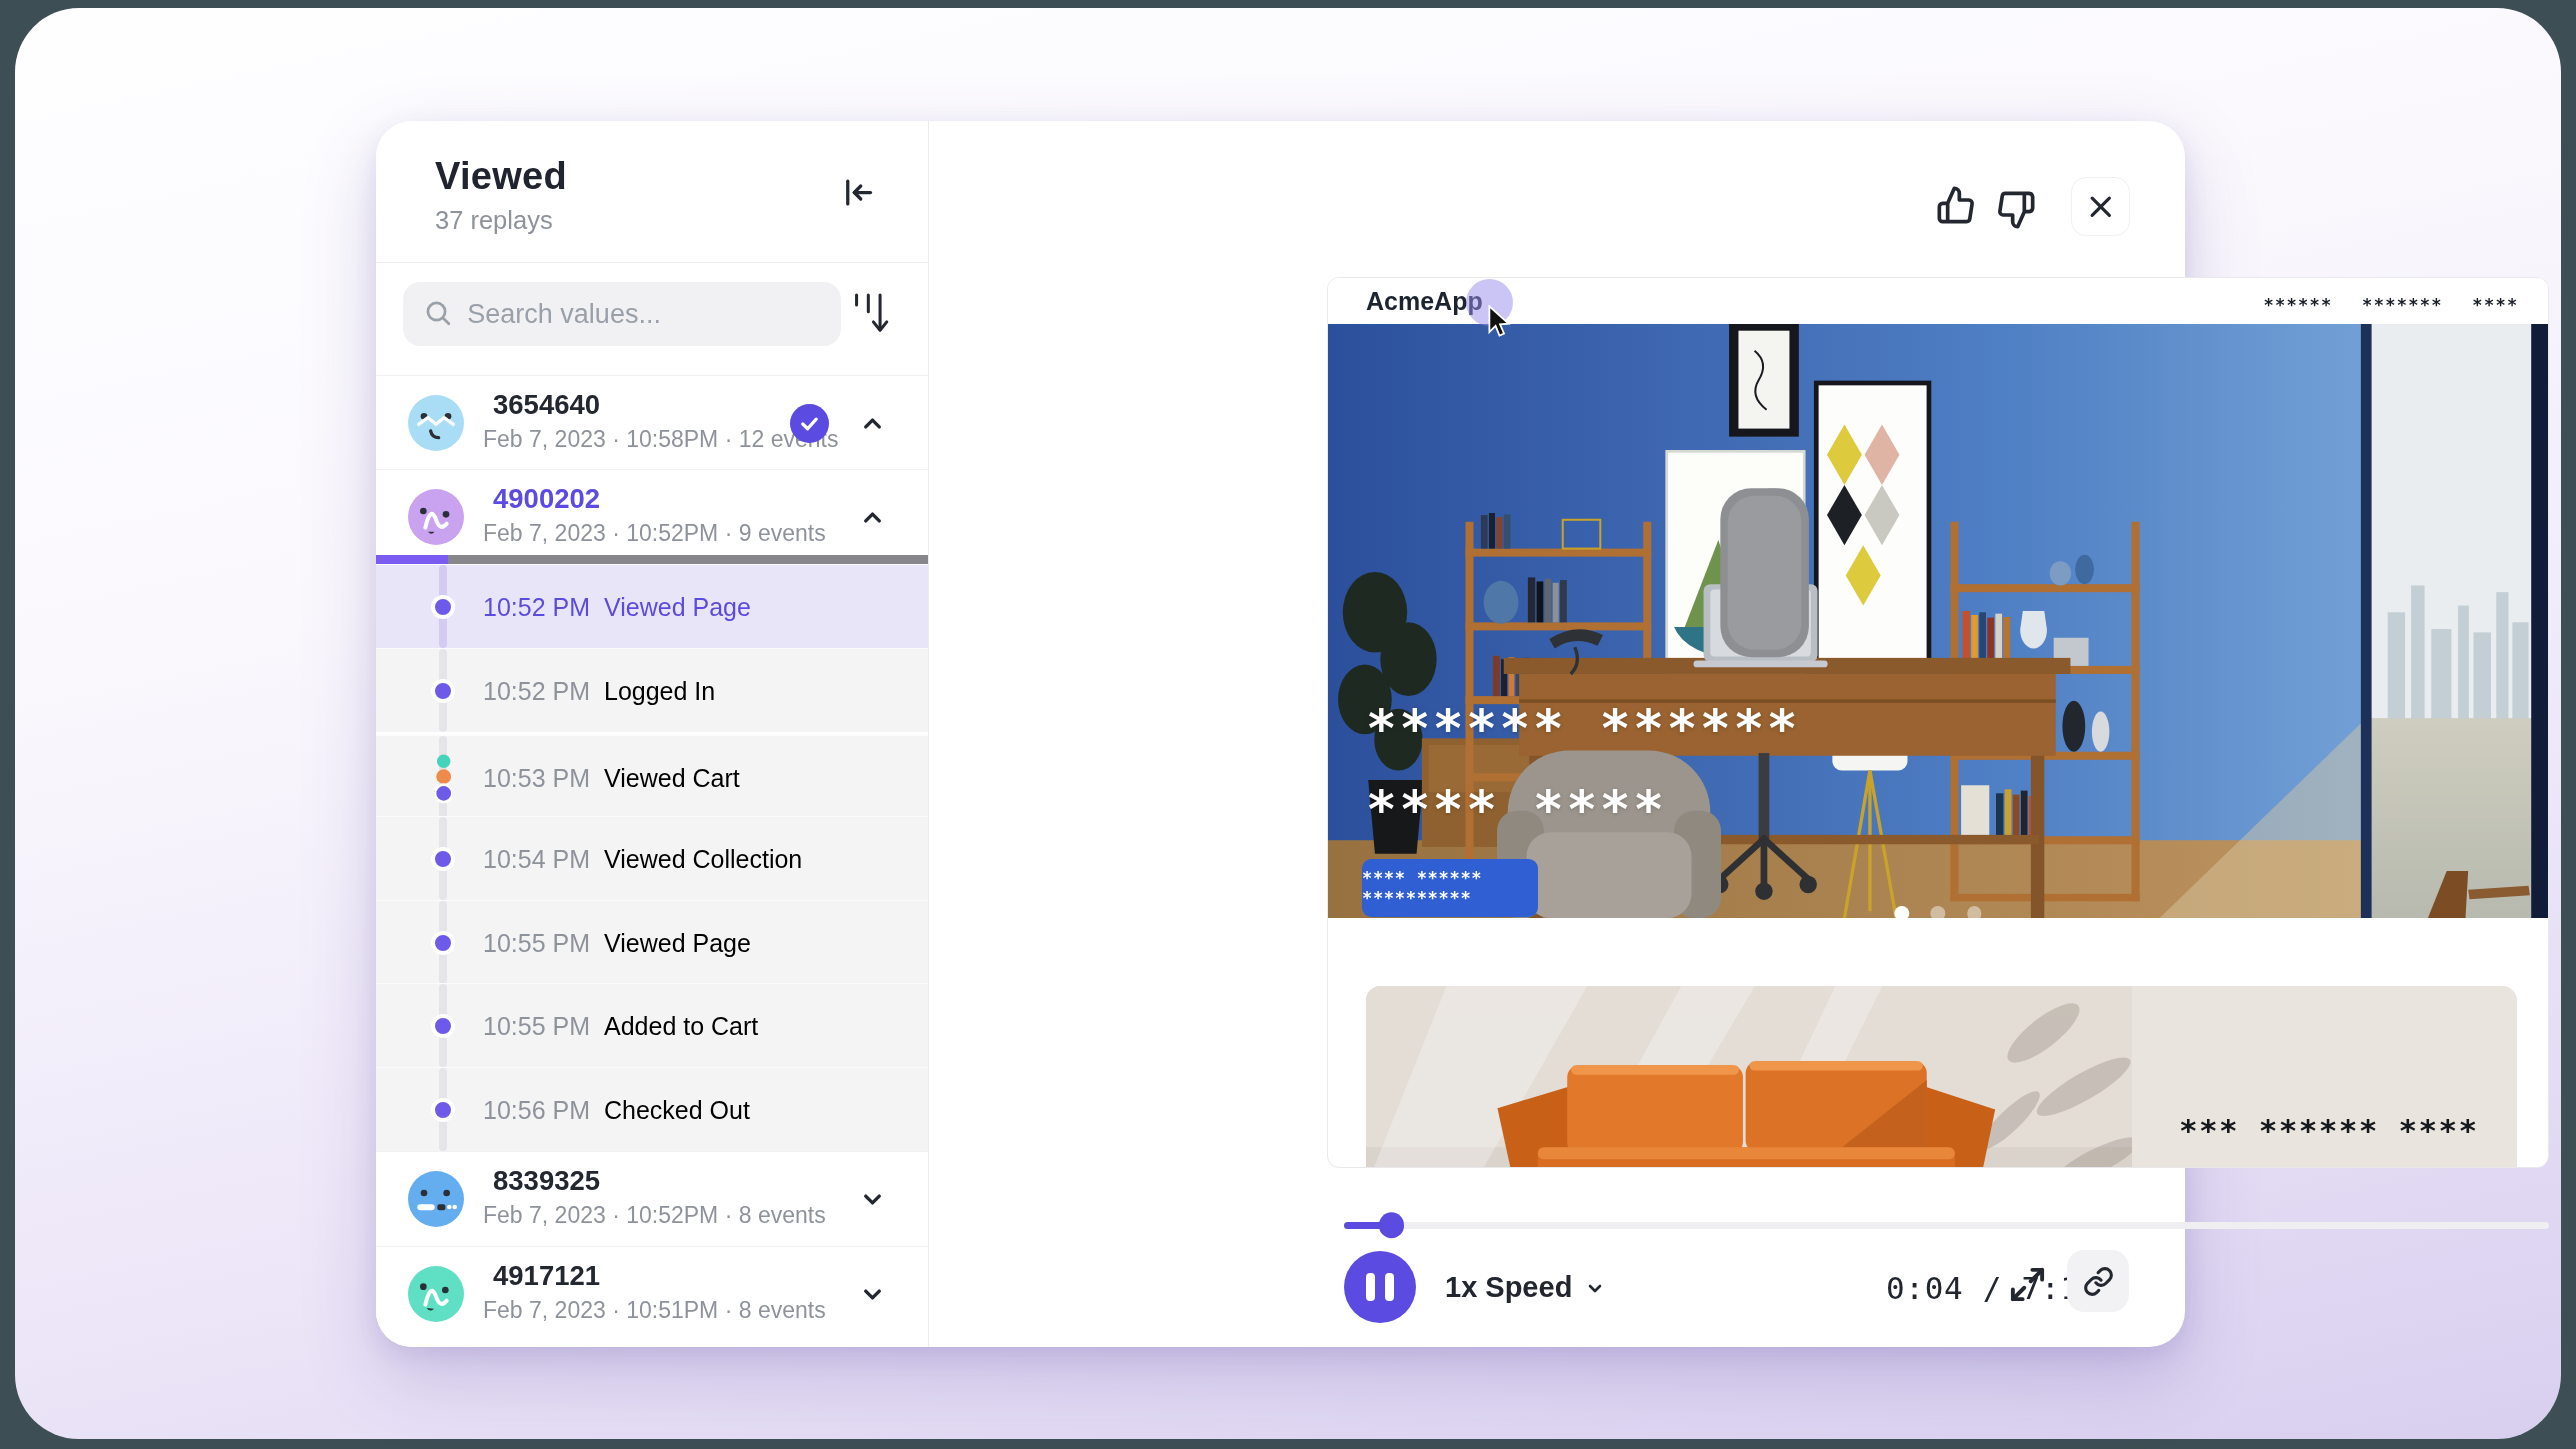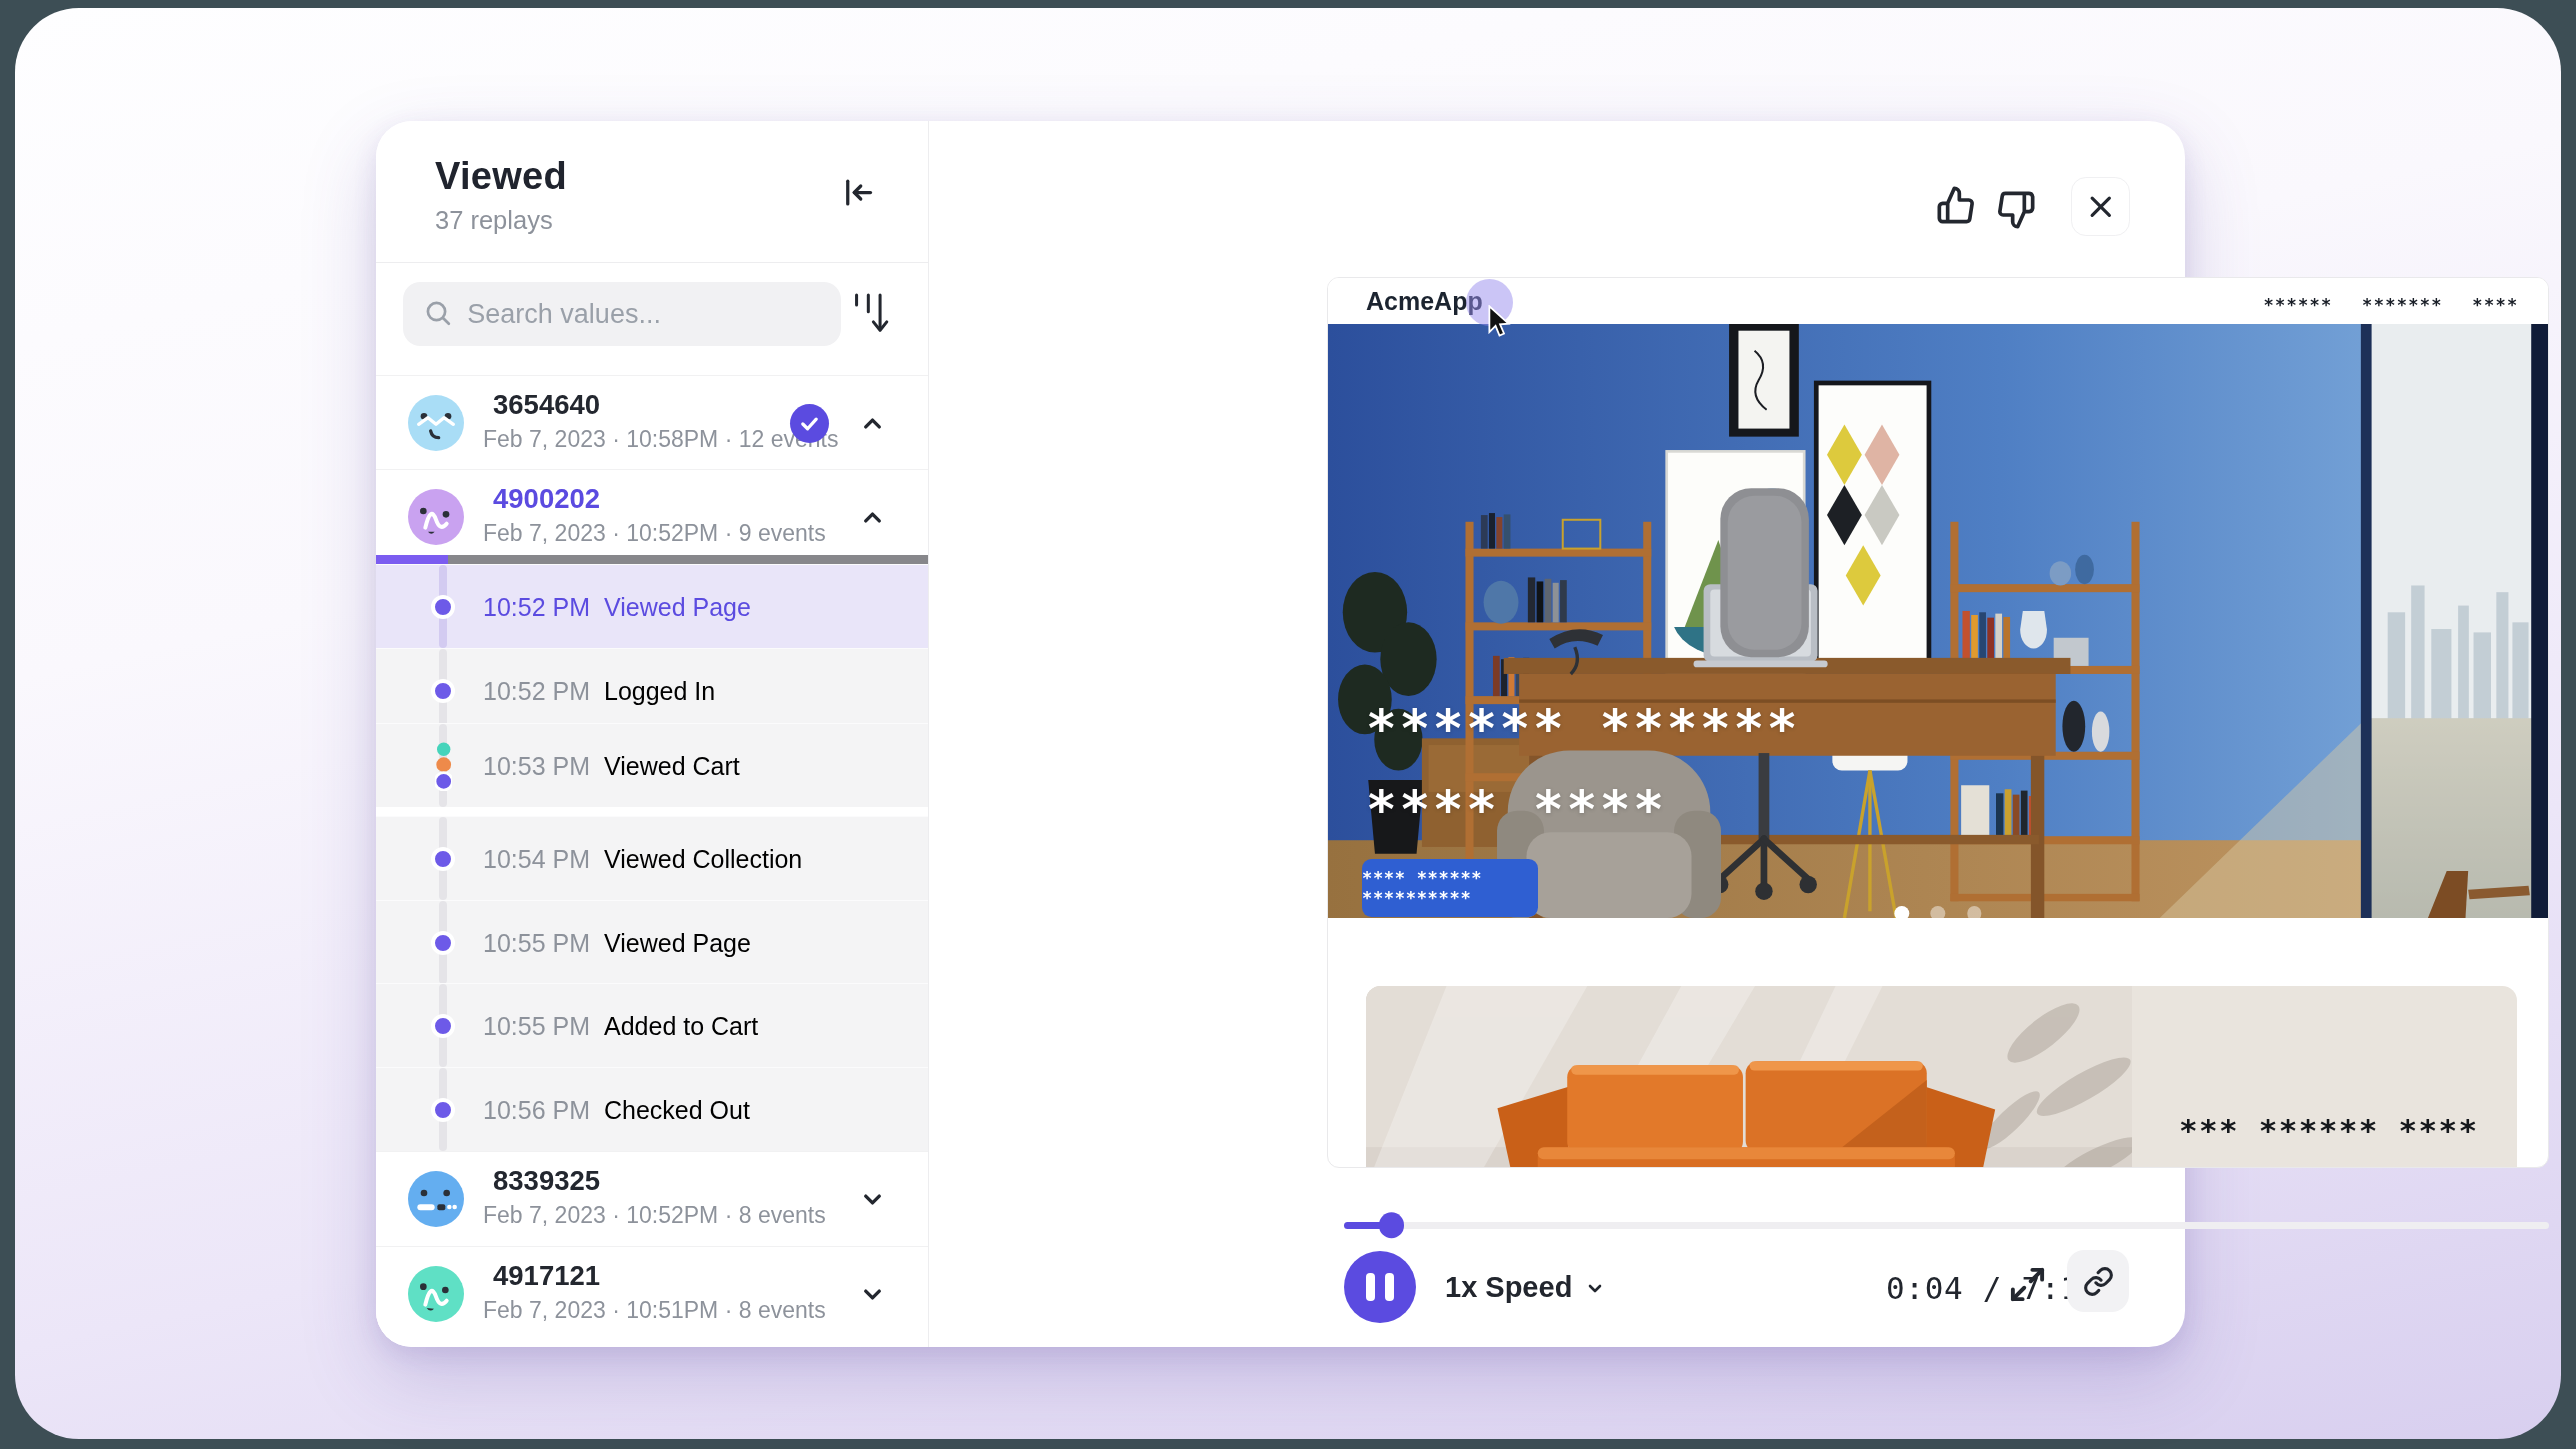--- a/index.html
+++ b/index.html
@@ -207,21 +207,21 @@
           <span class="dot"></span>
           <span class="etime">10:52 PM</span>
           <span class="elabel">Viewed Page</span>
         </div>
         <div class="erow" style="top:273px;">
           <span class="tline"></span>
           <span class="dot"></span>
           <span class="etime">10:52 PM</span>
           <span class="elabel">Logged In</span>
         </div>
-        <div class="erow" style="top:348px;text-align:right;">
+        <div class="erow" style="top:360px;text-align:right;">
           <span class="tline"></span>
           <span class="multi-dots">
             <svg viewBox="0 0 26 74" width="17.4" height="50">
               <circle cx="13" cy="12" r="10" fill="#45d4bb"></circle>
               <circle cx="13" cy="35" r="11" fill="#ee8a4a"></circle>
               <circle cx="13" cy="60" r="13" stroke="#fff" stroke-width="4" fill="#6d5ae8"></circle>
             </svg>
           </span>
           <span class="etime">10:53 PM</span>
           <span class="elabel">Viewed Cart</span>

